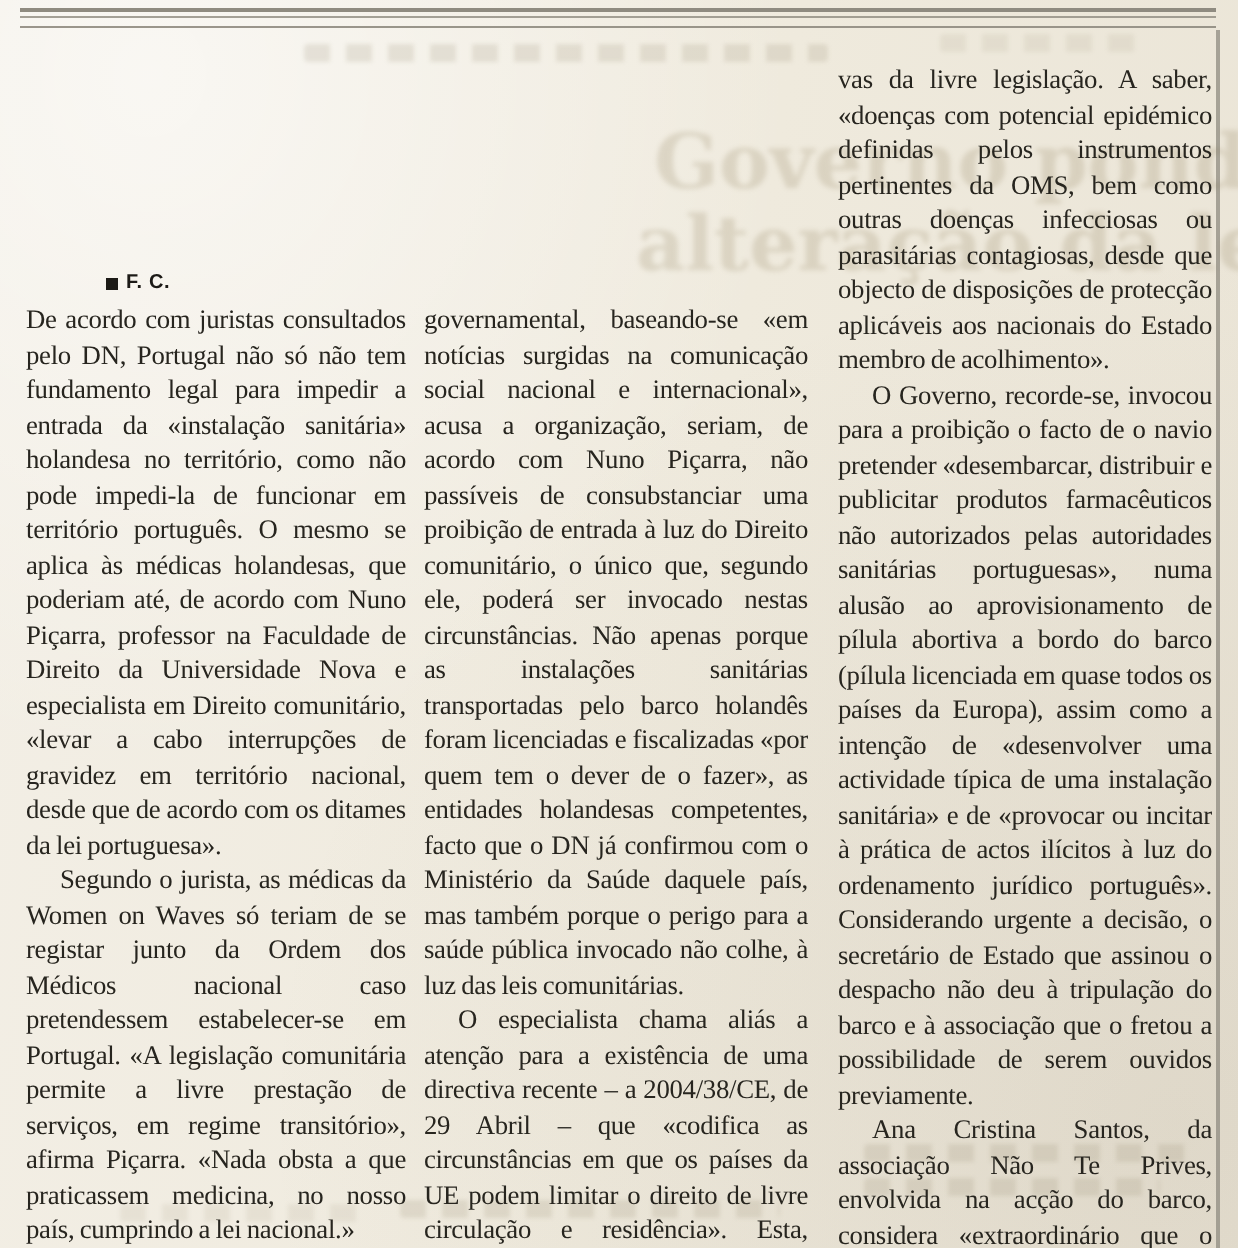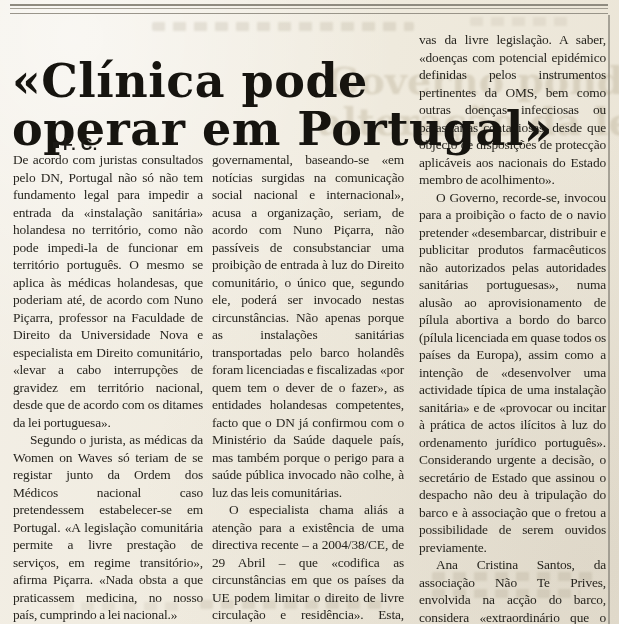--- a/index.html
+++ b/index.html
@@ -23,21 +23,21 @@
   #headline{
     position:absolute;left:12px;top:26px;width:600px;
     font-family:"DejaVu Serif","Liberation Serif",serif;
     font-weight:bold;color:#16140f;
     font-size:46px;line-height:48px;letter-spacing:.5px;
     z-index:3;
   }
   #byline{
     position:absolute;left:14px;top:136px;z-index:3;
     font-family:"Liberation Sans","DejaVu Sans",sans-serif;
-    font-size:16px;font-weight:bold;color:#1c1a16;letter-spacing:.3px;
+    font-size:10px;font-weight:bold;color:#1c1a16;letter-spacing:.3px;
     display:flex;align-items:center;gap:4px;padding-left:39px;
   }
   #byline .sq{width:6px;height:6px;background:#1c1a16;display:inline-block;}
 
   .col{
     position:absolute;z-index:2;
     font-size:13.4px;line-height:17.5px;
     letter-spacing:-.15px;word-spacing:-.5px;
     color:#27251f;
   }
@@ -83,24 +83,20 @@
   <div id="ghost-line-1" class="ghost">Governo pondera</div>
   <div id="ghost-line-2" class="ghost">alteração da lei</div>
 
   <div id="smudge-top" class="smudge"></div>
   <div id="smudge-top-right" class="smudge"></div>
   <div id="smudge-bottom-center" class="smudge"></div>
   <div id="smudge-bottom-right-1" class="smudge"></div>
   <div id="smudge-bottom-right-2" class="smudge"></div>
   <div id="smudge-bottom-left" class="smudge"></div>
 
-  <h1 id="headline">
-    <div>«Clínica pode</div>
-    <div>operar em Portugal»</div>
-  </h1>
 
   <div id="byline">
     <span class="sq"></span>
     <span>F. C.</span>
   </div>
 
   <div id="col-1" class="col">
       <p class="">De acordo com juristas consultados pelo DN, Portugal não só não tem fundamento legal para impedir a entrada da «instalação sanitária» holandesa no território, como não pode impedi-la de funcionar em território português. O mesmo se aplica às médicas holandesas, que poderiam até, de acordo com Nuno Piçarra, professor na Faculdade de Direito da Universidade Nova e especialista em Direito comunitário, «levar a cabo interrupções de gravidez em território nacional, desde que de acordo com os ditames da lei portuguesa».</p>
       <p class="ind ">Segundo o jurista, as médicas da Women on Waves só teriam de se registar junto da Ordem dos Médicos nacional caso pretendessem estabelecer-se em Portugal. «A legislação comunitária permite a livre prestação de serviços, em regime transitório», afirma Piçarra. «Nada obsta a que praticassem medicina, no nosso país, cumprindo a lei nacional.»</p>
       <p class="ind cont">Quanto às outras «condutas» de cuja intencionalidade o despacho</p>

